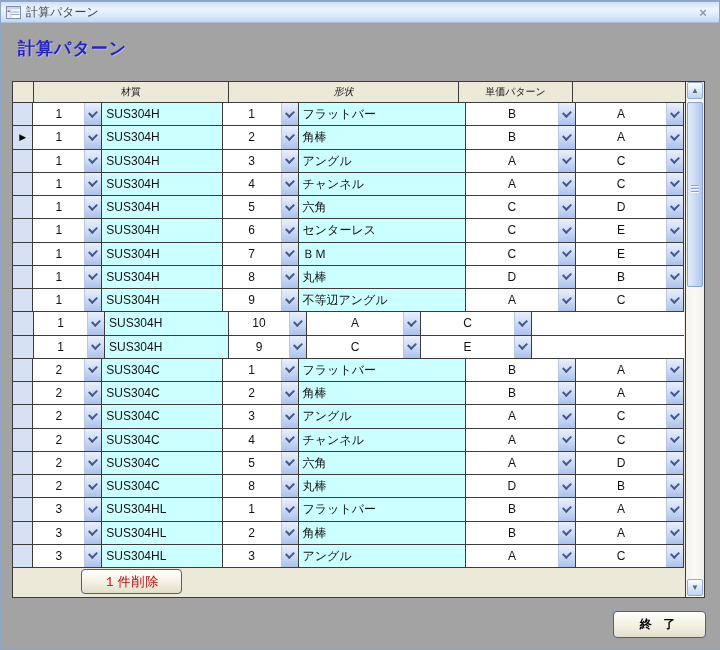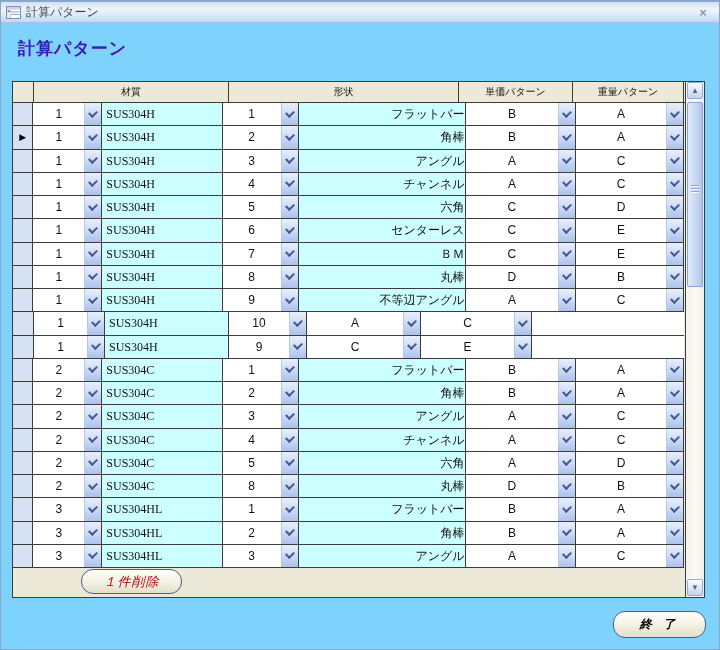--- a/index.html
+++ b/index.html
@@ -3,21 +3,21 @@
 <meta charset="utf-8">
 <style>
   html,body{margin:0;padding:0;}
   body{
     width:720px;height:650px;overflow:hidden;
     font-family:"Liberation Sans","DejaVu Sans",sans-serif;
     background:#ece9d8;
   }
   .window{
     position:relative;width:720px;height:650px;box-sizing:border-box;
-    border:1px solid #8ea4c8;background:#7dd3fc;
+    border:1px solid #8ea4c8;background:#a3a3a3;
   }
   
   .titlebar{
     height:22px;display:flex;align-items:center;gap:5px;
     padding:0 8px 0 5px;box-sizing:border-box;
     background:linear-gradient(180deg,#cfe0f6 0%,#eef5fd 35%,#dcebfb 65%,#c2d8f3 100%);
     border-top:1px solid #86a7dd;border-bottom:1px solid #aebed4;
   }
   .form-icon{width:15px;height:13px;flex:0 0 auto;}
   .win-title{flex:1;font-size:12px;color:#40454e;}
@@ -35,44 +35,44 @@
     box-sizing:border-box;border:1px solid #3c3c3c;background:#ece9d8;
   }
   .hdr{display:flex;height:20px;border-bottom:1px solid #3c3c3c;}
   .hcell{
     box-sizing:border-box;border-right:1px solid #3c3c3c;
     font-size:10px;color:#1a1a1a;text-align:center;line-height:19px;
     overflow:hidden;white-space:nowrap;
   }
   .h-corner{width:21px;}
   .h-material{width:195px;}
-  .h-shape{width:230px;}
+  .h-shape{width:230px;font-style:italic;}
   .h-price{width:114px;}
   .h-weight{width:111px;}
   .rows{width:671px;}
   .row{display:flex;height:23.25px;box-sizing:border-box;border-bottom:1px solid #3c3c3c;background:#fff;}
   .cell{box-sizing:border-box;border-right:1px solid #3c3c3c;height:100%;overflow:hidden;white-space:nowrap;}
   .sel{width:21px;background:#d6e2f4;display:flex;align-items:center;justify-content:center;}
   .marker{font-size:9px;color:#000;line-height:1;}
   .combo{display:flex;background:#fff;}
   .combo .val{flex:1;text-align:center;font-size:12px;color:#111;line-height:22px;}
   .dd{
     width:16px;flex:0 0 16px;display:flex;align-items:center;justify-content:center;
     background:linear-gradient(180deg,#e9f0fc 0%,#c9d8f4 55%,#acc2ec 100%);
     border-left:1px solid #bac7e3;
   }
   .chev{
     width:6px;height:4px;border-left:2px solid #43588e;border-bottom:2px solid #43588e;
     transform:rotate(-45deg);margin-top:-3px;
   }
-  .field{background:#ccffff;font-size:12px;color:#111;line-height:22px;padding-left:4px;font-family:Liberation Serif, serif;}
+  .field{background:#ccffff;font-size:12px;color:#111;line-height:22px;padding-left:4px;}
   .c-matno{width:71px;}
   .c-matname{width:124px;}
   .c-shapeno{width:78px;}
-  .c-shapename{width:172px;text-align:right;}
+  .c-shapename{width:172px;}
   .c-price{width:114px;}
   .c-weight{width:111px;}
   .ds-footer{
     position:absolute;left:0;bottom:0;width:671px;height:29px;background:#ece9d8;
   }
   
   .vscroll{
     position:absolute;top:0;right:0;width:19px;height:515px;
     background:linear-gradient(90deg,#f3f2ee,#fbfaf7 50%,#f0efe9);
     border-left:1px solid #3c3c3c;box-sizing:border-box;
@@ -90,23 +90,23 @@
     position:absolute;left:1px;top:20px;width:16px;height:185px;
     background:linear-gradient(90deg,#e3ecfb 0%,#c6d6f3 60%,#b2c6ee 100%);
     border:1px solid #8aa4d6;border-radius:2px;box-sizing:border-box;
   }
   .grip{
     position:absolute;left:3px;right:3px;top:82px;height:9px;
     background:repeating-linear-gradient(180deg,#90a6cf 0 1px,rgba(255,255,255,.85) 1px 2px,transparent 2px 3px);
   }
   
   .btn{
-    box-sizing:border-box;border:1px solid #46618d;border-radius:12px;
+    box-sizing:border-box;border:1px solid #46618d;border-radius:4px;
     background:linear-gradient(180deg,#fffefb 0%,#f3f0e3 55%,#e3decb 100%);
-    display:flex;align-items:center;justify-content:center;cursor:default;font-style:italic;
+    display:flex;align-items:center;justify-content:center;cursor:default;
   }
   .delete-btn{
     position:absolute;left:68px;bottom:3px;width:101px;height:25px;
     color:#c00000;font-size:13px;letter-spacing:1px;
   }
   .exit-btn{
     position:absolute;left:612px;top:610px;width:93px;height:27px;
     color:#000;font-size:12px;font-weight:bold;letter-spacing:4px;
   }
 </style>
@@ -133,21 +133,20 @@
 
   <div class="heading">計算パターン</div>
 
   <div class="datasheet">
 
     <div class="hdr">
       <div class="hcell h-corner"></div>
       <div class="hcell h-material">材質</div>
       <div class="hcell h-shape">形状</div>
       <div class="hcell h-price">単価パターン</div>
-      <div class="hcell h-weight">重量パターン</div>
     </div>
 
     <div class="rows">
         <div class="row">
           <div class="cell sel"></div>
           <div class="cell combo c-matno">
             <span class="val">1</span>
             <span class="dd">
               <span class="chev"></span>
             </span>

